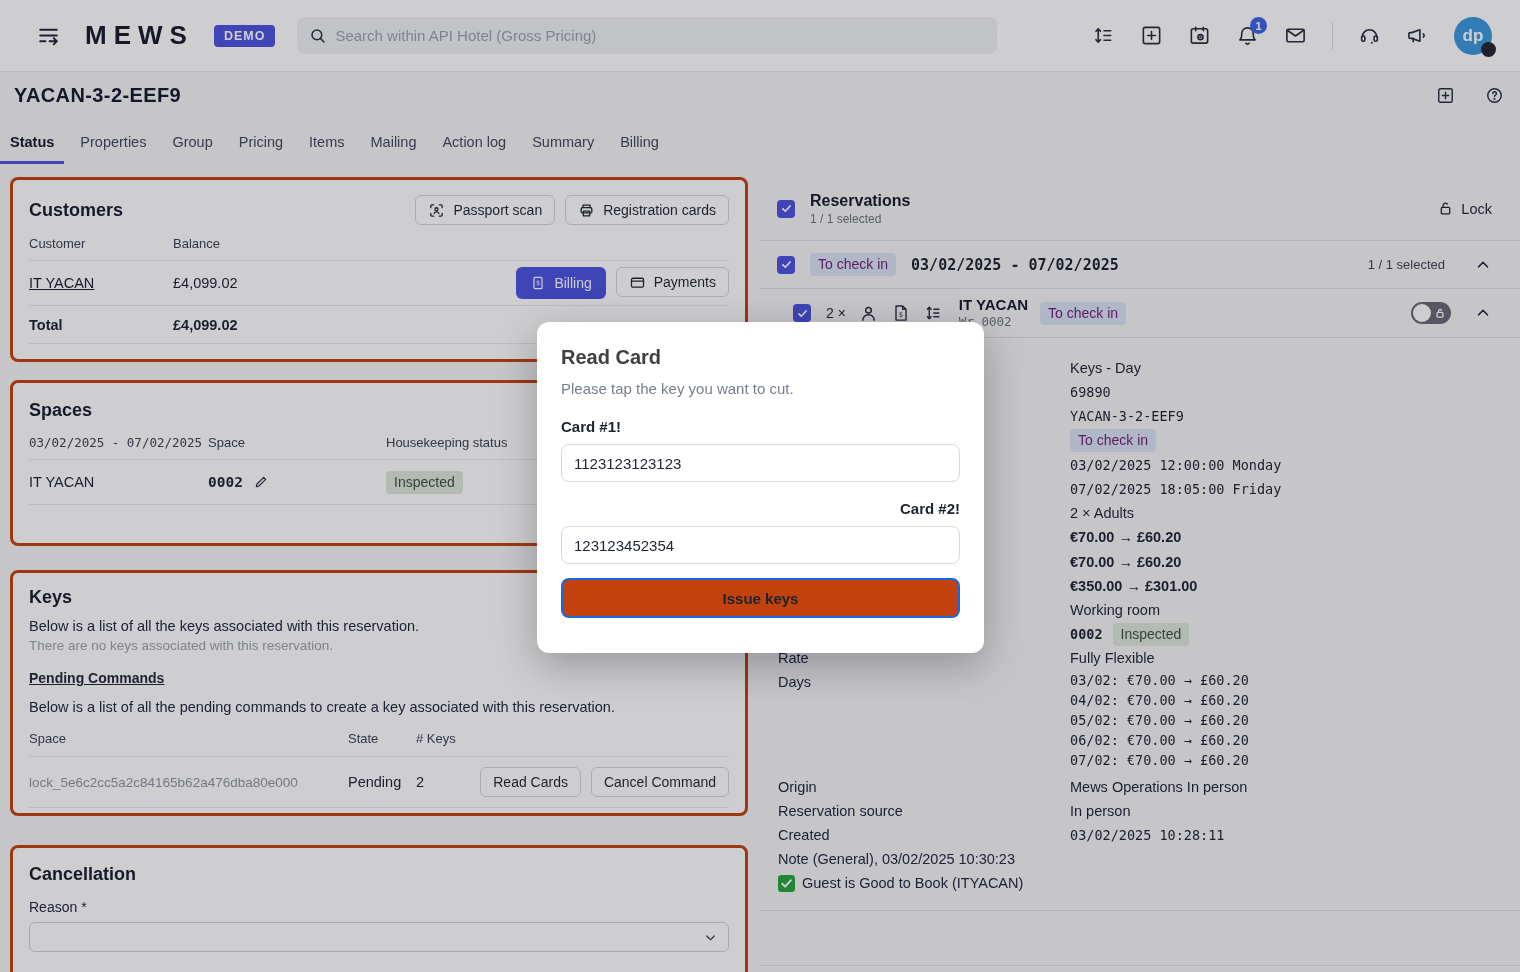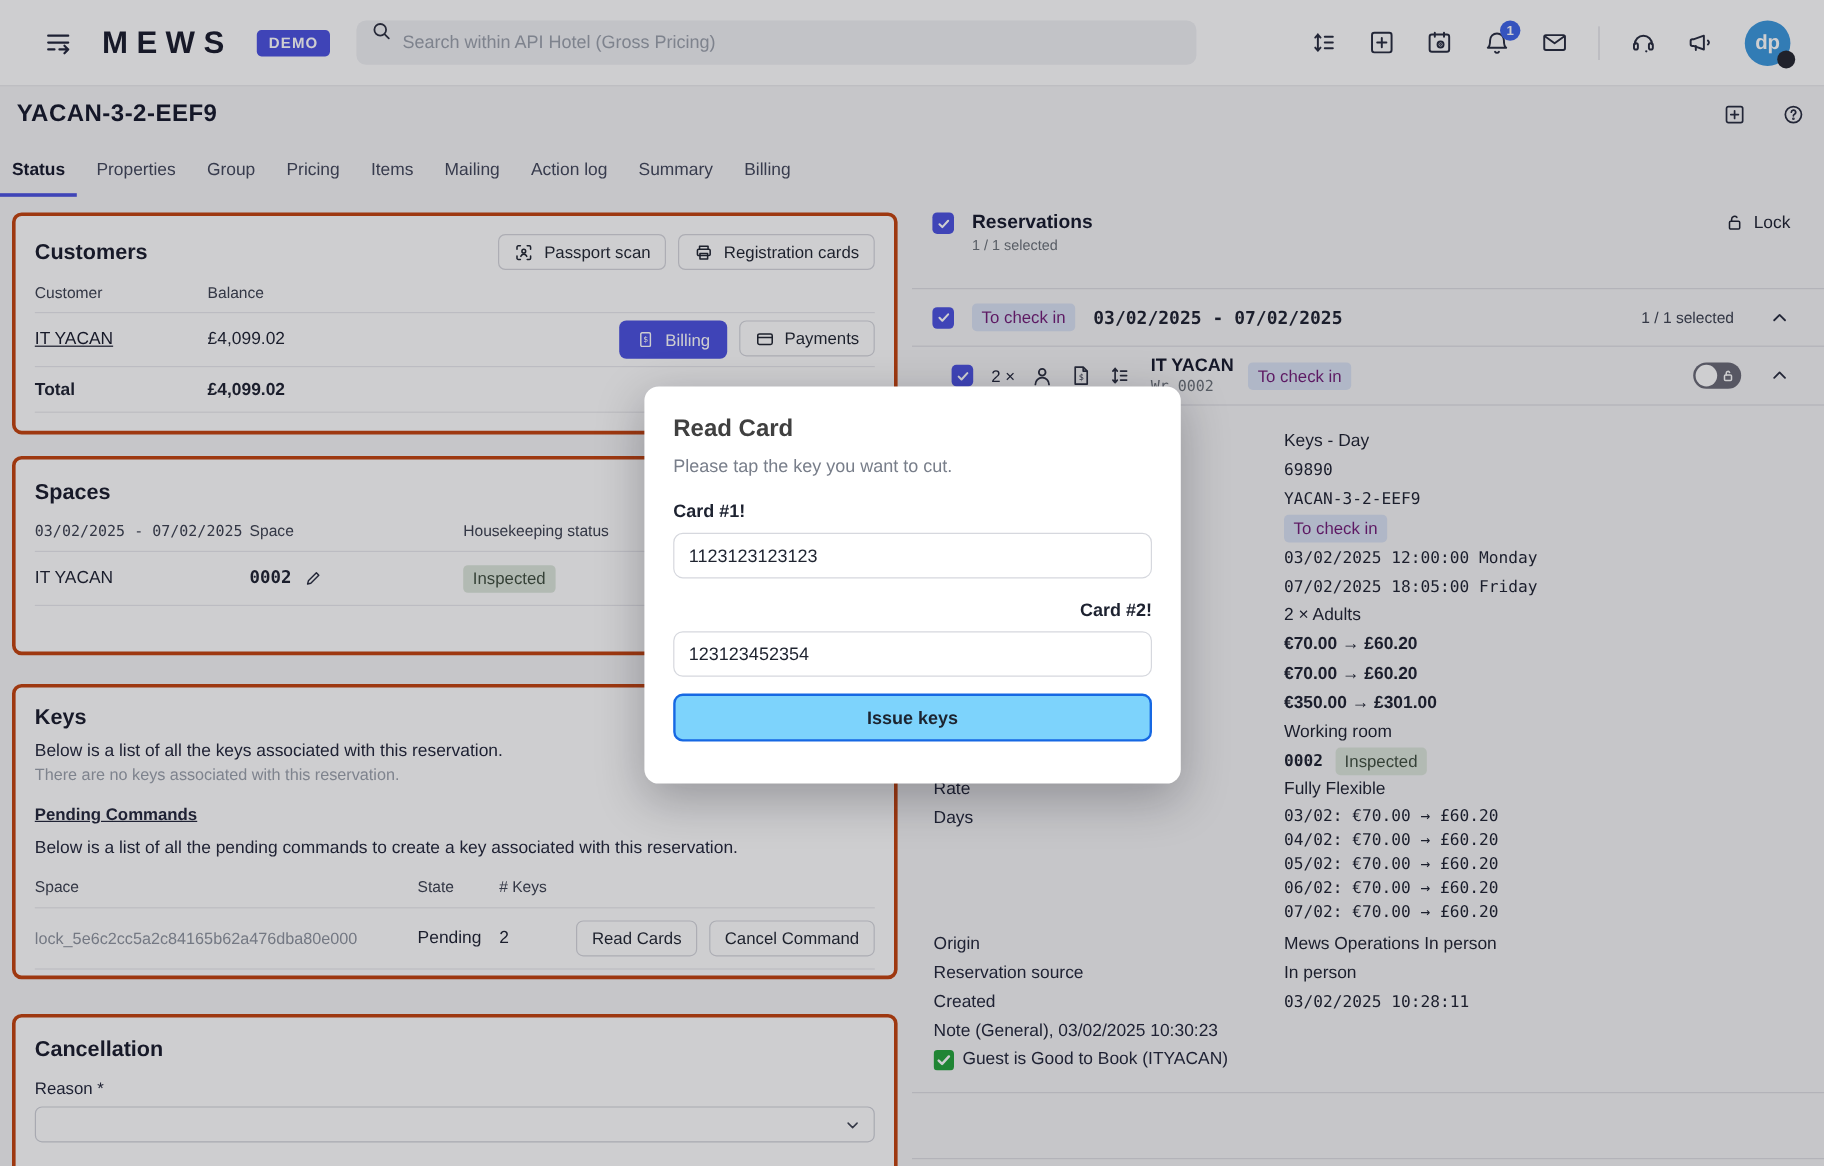--- a/index.html
+++ b/index.html
@@ -9,21 +9,21 @@
   .mono { font-family:"DejaVu Sans Mono", monospace; }
 
   
   .topbar { position:absolute; top:0; left:0; right:0; height:72px; background:#fff;
             border-bottom:1px solid #e6e6ea; display:flex; align-items:center; z-index:1; }
   .menu-btn { margin-left:36px; color:#20243a; display:flex; cursor:pointer; }
   .brand { margin-left:24px; font-size:26px; font-weight:800; letter-spacing:7px; color:#171a2b; }
   .demo-badge { margin-left:20px; background:#4a50e0; color:#fff; font-size:12.5px; font-weight:700;
                 letter-spacing:1px; padding:4px 10px; border-radius:4px; }
   .search { margin-left:22px; width:700px; height:37px; background:#f0f1f4; border-radius:8px;
-            display:flex; padding:0 12px; gap:8px; }
+            display:flex; align-items:center; padding:0 12px; gap:8px; }
   .search input { flex:1; border:none; outline:none; background:transparent; font-size:15px;
                   color:#1c2030; font-family:"Liberation Sans", sans-serif; }
   .search input::placeholder { color:#9aa0ab; }
   .top-icons { margin-left:auto; margin-right:28px; display:flex; align-items:center; gap:25px; color:#262a3d; }
   .ti { position:relative; display:flex; cursor:pointer; }
   .vdiv { width:1px; height:28px; background:#dcdce1; }
   .notif { position:absolute; top:-7px; right:-8px; min-width:17px; height:17px; background:#3e63e8;
            color:#fff; border-radius:9px; font-size:11px; font-weight:700; display:flex;
            align-items:center; justify-content:center; padding:0 4px; }
   .avatar { position:relative; width:38px; height:38px; border-radius:50%; background:#3a97dd; color:#fff;
@@ -83,21 +83,21 @@
   .card-cancel h2 { padding:16px 0 14px; }
   .field-label { font-size:14px; color:#22263a; margin-bottom:7px; }
   .select { height:30px; border:1px solid #cfd1d8; border-radius:6px; display:flex; align-items:center;
             justify-content:flex-end; padding:0 10px; color:#3c4150; cursor:pointer; background:#fff; }
 
   
   .rpanel { position:absolute; left:760px; top:177px; width:760px; bottom:0; }
   .rdiv { position:absolute; left:0; right:0; height:1px; background:#dddde2; }
   .checkbox { width:18px; height:18px; border-radius:4px; background:#4a50e0; display:flex;
               align-items:center; justify-content:center; flex:none; cursor:pointer; }
-  .r-head { position:absolute; top:0; left:0; right:0; height:63px; display:flex; align-items:flex-start;
+  .r-head { position:absolute; top:0; left:0; right:0; height:63px; display:flex; align-items:center;
             padding:0 28px 0 17px; gap:15px; }
   .r-title { font-size:16px; font-weight:700; color:#14172a; }
   .r-sub { font-size:12px; color:#6a7078; margin-top:2px; }
   .lock-btn { margin-left:auto; display:flex; align-items:center; gap:7px; font-size:14.5px; color:#1c2030; cursor:pointer; }
   .r-group { position:absolute; top:64px; left:0; right:0; height:47px; display:flex; align-items:center;
              padding:0 28px 0 17px; gap:15px; }
   .g-range { font-size:15px; font-weight:700; }
   .g-selected { margin-left:auto; font-size:13px; color:#3c4150; }
   .chev { color:#262a3d; display:flex; cursor:pointer; }
   .r-res { position:absolute; top:112px; left:0; right:0; height:48px; display:flex; align-items:center;
@@ -125,21 +125,21 @@
 
   
   .dim-overlay { position:absolute; inset:0; background:rgba(22,24,32,0.21); z-index:50; }
   .modal { position:absolute; left:537px; top:322px; width:447px; height:331px; background:#fff;
            border-radius:12px; z-index:60; box-shadow:0 12px 40px rgba(10,12,20,0.28); padding:24px; }
   .modal h3 { font-size:20px; font-weight:700; color:#404040; }
   .modal .sub { margin-top:11px; font-size:15px; color:#787e8a; }
   .m-label { margin-top:21px; font-size:15px; font-weight:700; color:#1d2230; }
   .m-input { margin-top:9px; width:100%; height:38px; border:1px solid #d6d8de; border-radius:8px;
              padding:0 12px; font-size:15px; color:#1f2430; outline:none; font-family:"Liberation Sans", sans-serif; }
-  .m-btn { margin-top:14px; width:100%; height:40px; background:#7dd3fc; border:2px solid #1668e3;
+  .m-btn { margin-top:14px; width:100%; height:40px; background:#c2410c; border:2px solid #1668e3;
            border-radius:8px; font-size:15px; font-weight:700; color:#1c2430; cursor:pointer;
            font-family:"Liberation Sans", sans-serif; }
 </style>
 </head>
 <body>
 
 <div class="screen">
 
   <div class="topbar">
     <span class="menu-btn">

